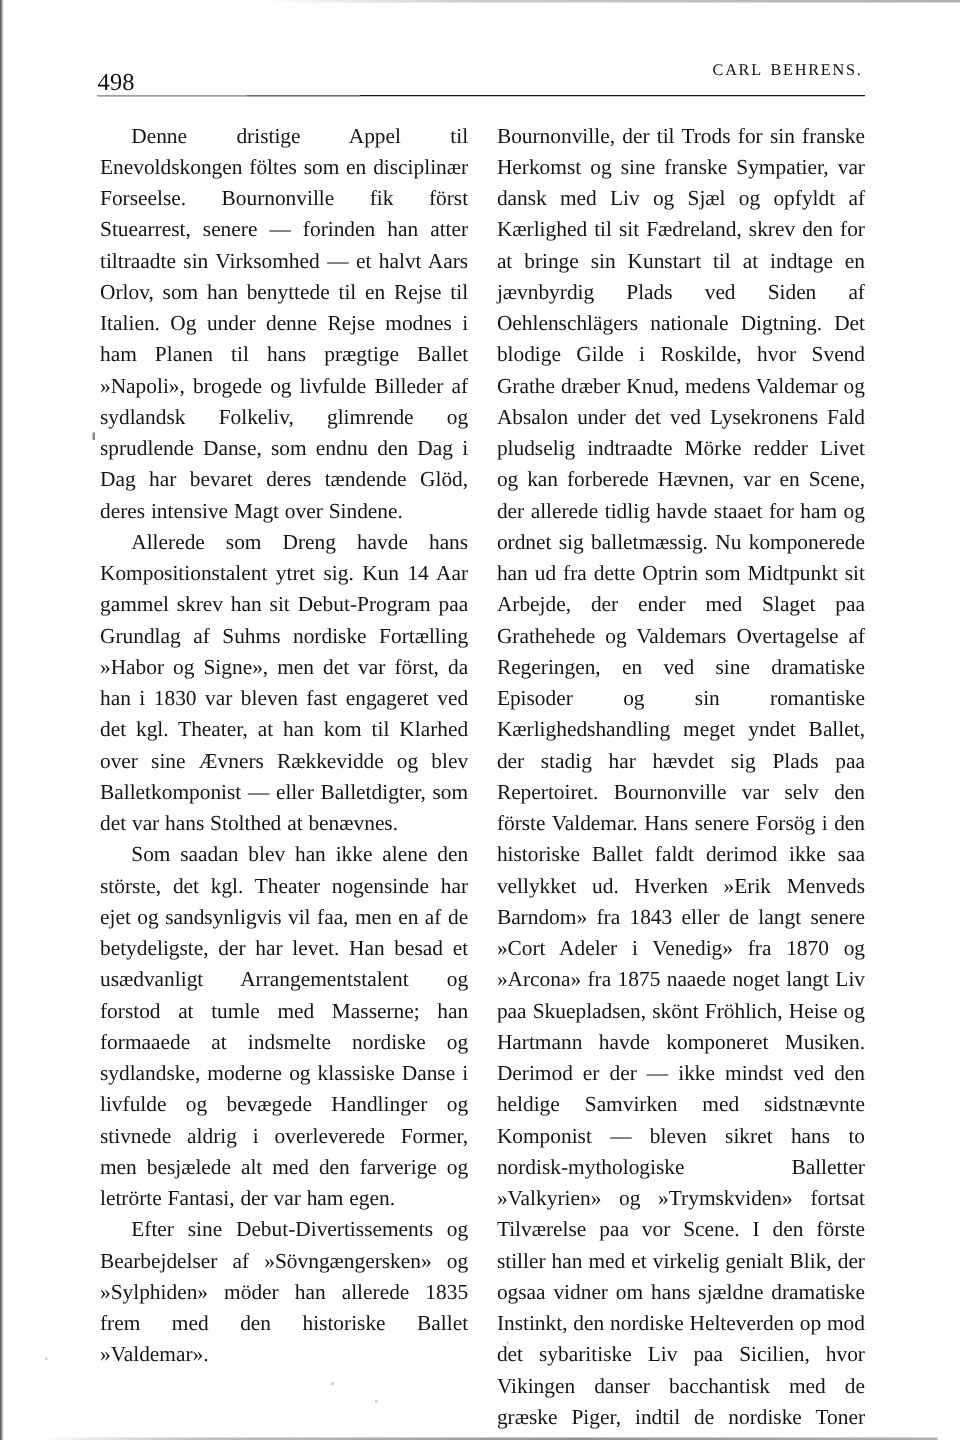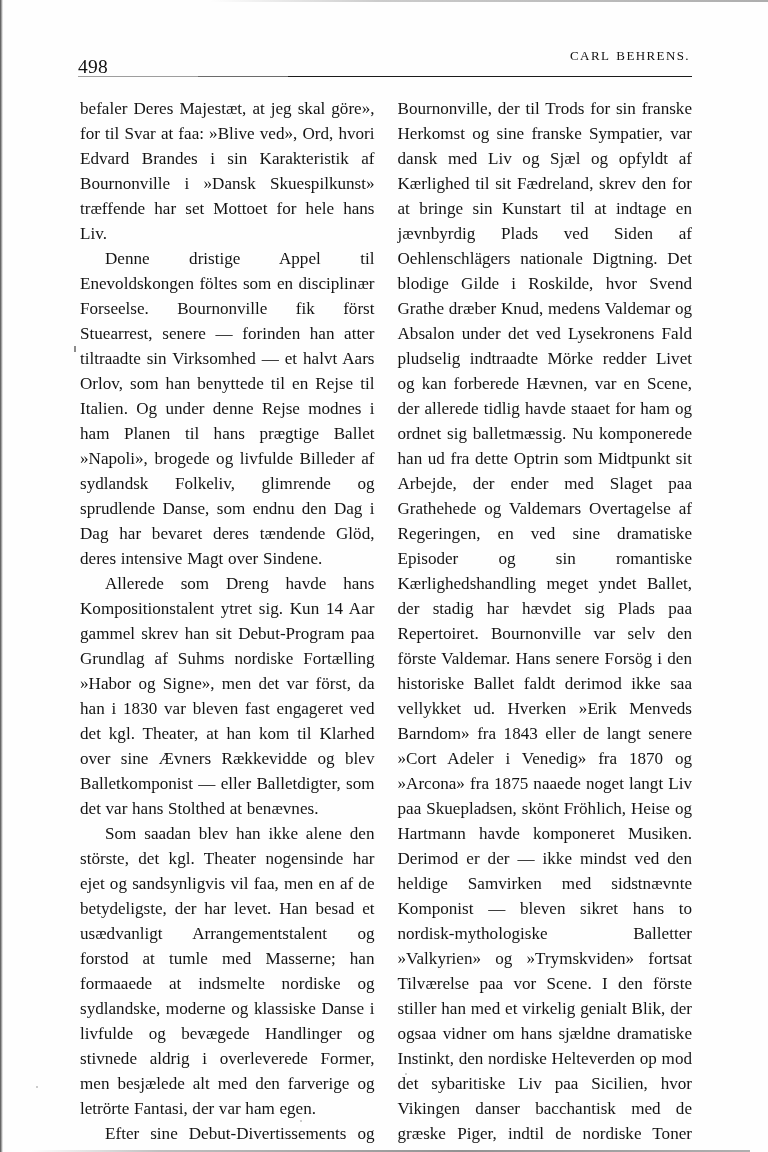--- a/index.html
+++ b/index.html
@@ -158,21 +158,20 @@
     <span class="folio">498</span>
     <div class="running-head">
       <span>CARL</span><span class="gap"></span><span>BEHRENS.</span>
     </div>
   </div>
   <div class="head-rule"></div>
 
   <div class="columns">
 
     <div class="col">
-      <p>befaler Deres Majestæt, at jeg skal göre», for til Svar at faa: »Blive ved», Ord, hvori Edvard Brandes i sin Karakteristik af Bournonville i »Dansk Skuespilkunst» træffende har set Mottoet for hele hans Liv.</p>
       <p class="indent">Denne dristige Appel til Enevoldskongen föltes som en disciplinær Forseelse. Bournonville fik först Stuearrest, senere — forinden han atter tiltraadte sin Virksomhed — et halvt Aars Orlov, som han benyttede til en Rejse til Italien. Og under denne Rejse modnes i ham Planen til hans prægtige Ballet »Napoli», brogede og livfulde Billeder af sydlandsk Folkeliv, glimrende og sprudlende Danse, som endnu den Dag i Dag har bevaret deres tændende Glöd, deres intensive Magt over Sindene.</p>
       <p class="indent">Allerede som Dreng havde hans Kompositionstalent ytret sig. Kun 14 Aar gammel skrev han sit Debut-Program paa Grundlag af Suhms nordiske Fortælling »Habor og Signe», men det var först, da han i 1830 var bleven fast engageret ved det kgl. Theater, at han kom til Klarhed over sine Ævners Rækkevidde og blev Balletkomponist — eller Balletdigter, som det var hans Stolthed at benævnes.</p>
       <p class="indent">Som saadan blev han ikke alene den störste, det kgl. Theater nogensinde har ejet og sandsynligvis vil faa, men en af de betydeligste, der har levet. Han besad et usædvanligt Arrangementstalent og forstod at tumle med Masserne; han formaaede at indsmelte nordiske og sydlandske, moderne og klassiske Danse i livfulde og bevægede Handlinger og stivnede aldrig i overleverede Former, men besjælede alt med den farverige og letrörte Fantasi, der var ham egen.</p>
       <p class="indent">Efter sine Debut-Divertissements og Bearbejdelser af »Sövngængersken» og »Sylphiden» möder han allerede 1835 frem med den historiske Ballet »Valdemar».</p>
     </div>
 
     <div class="col">
       <p class="last-full"><span>Bournonville, der til Trods for sin franske Herkomst og sine franske Sympatier, var dansk med Liv og Sjæl og opfyldt af Kærlighed til sit Fædreland, skrev den for at bringe sin Kunstart til at indtage en jævnbyrdig Plads ved Siden af Oehlenschlägers nationale Digtning. Det blodige Gilde i Roskilde, hvor Svend Grathe dræber Knud, medens Valdemar og Absalon under det ved Lysekronens Fald pludselig indtraadte Mörke redder Livet og kan forberede Hævnen, var en Scene, der allerede tidlig havde staaet for ham og ordnet sig balletmæssig. Nu komponerede han ud fra dette Optrin som Midtpunkt sit Arbejde, der ender med Slaget paa Grathehede og Valdemars Overtagelse af Regeringen, en ved sine dramatiske Episoder og sin romantiske Kærlighedshandling meget yndet Ballet, der stadig har hævdet sig Plads paa Repertoiret. Bournonville var selv den förste Valdemar. Hans senere Forsög i den historiske Ballet faldt derimod ikke saa vellykket ud. Hverken »Erik Menveds Barndom» fra 1843 eller de langt senere »Cort Adeler i Venedig» fra 1870 og »Arcona» fra 1875 naaede noget langt Liv paa Skuepladsen, skönt Fröhlich, Heise og Hartmann havde komponeret Musiken. Derimod er der — ikke mindst ved den heldige Samvirken med sidstnævnte Komponist — bleven sikret hans to nordisk-mythologiske Balletter »Valkyrien» og »Trymskviden» fortsat Tilværelse paa vor Scene. I den förste stiller han med et virkelig genialt Blik, der ogsaa vidner om hans sjældne dramatiske Instinkt, den nordiske Helteverden op mod det sybaritiske Liv paa Sicilien, hvor Vikingen danser bacchantisk med de græske Piger, indtil de nordiske Toner atter lader sig höre og maner om hans Pligt, saa Rusen forgaar ham. I »Trymskviden» er Hovedsituationen Thors Kamp for at genvind</span></p>
     </div>
 

